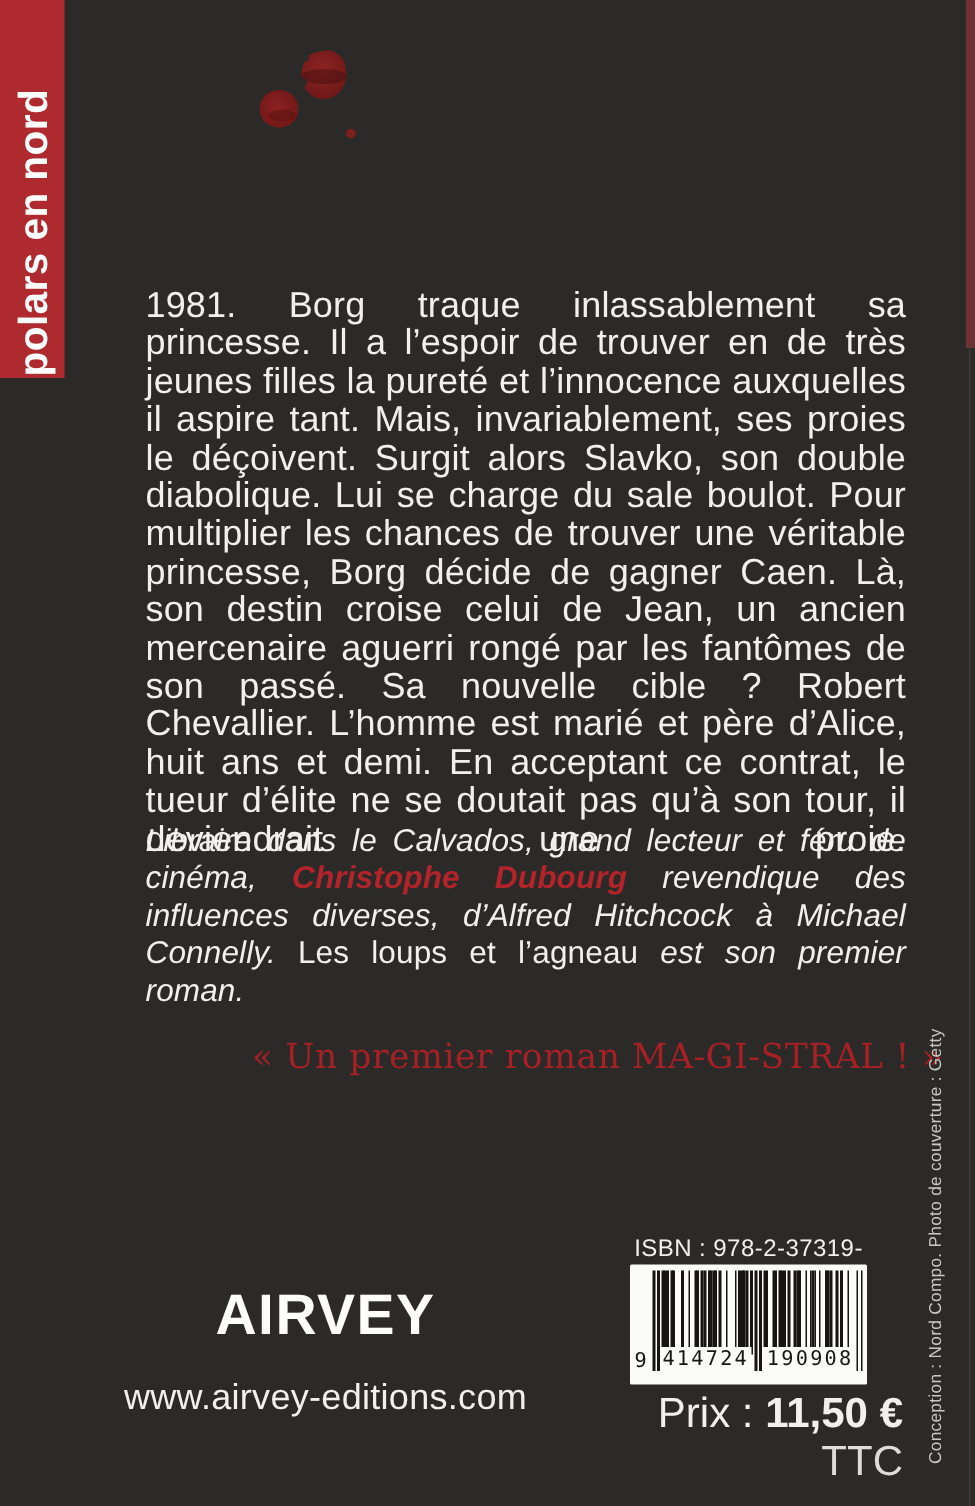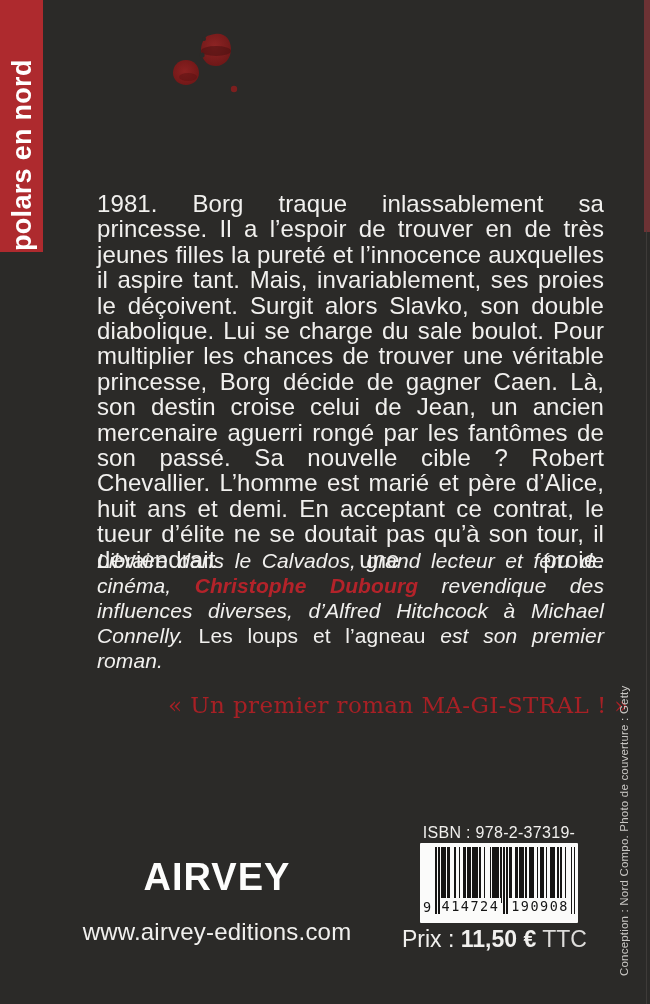--- a/index.html
+++ b/index.html
@@ -53,22 +53,22 @@
     font-size:16px;letter-spacing:.3px}
   .barcode{position:absolute;left:420px;top:843px;width:158px;height:80px;background:var(--barcode_white);
     border-radius:1px}
   .barcode-bars{position:absolute;left:15px;top:4px;width:140px;height:68px}
   .bar{position:absolute;top:0;height:56px;background:#161514}
   .bar.guard{height:67px}
   .bc-digit{position:absolute;font-family:"DejaVu Sans Mono",monospace;font-size:13.5px;color:#151515}
   .bc-lead{left:3px;top:56px}
   .bc-g1{left:20px;top:55px;width:61px;background:var(--barcode_white);text-align:center;letter-spacing:1.5px}
   .bc-g2{left:88px;top:55px;width:61px;background:var(--barcode_white);text-align:right;letter-spacing:1.5px}
-  .price{position:absolute;left:402px;top:926px;width:200px;text-align:left;color:var(--text);
-    font-size:23px;white-space:pre-wrap}
+  .price{position:absolute;left:402px;top:926px;width:200px;text-align:right;color:var(--text);
+    font-size:28px;white-space:pre-wrap}
   .price .bold{font-weight:bold}
   .price .ttc{color:#dddcda}
 
   
   .credits{position:absolute;left:618px;top:976px;transform:rotate(-90deg);transform-origin:0 0;
     white-space:nowrap;color:var(--credits_gray);font-size:11.5px;letter-spacing:.2px}
 </style>
 </head>
 <body>
 

